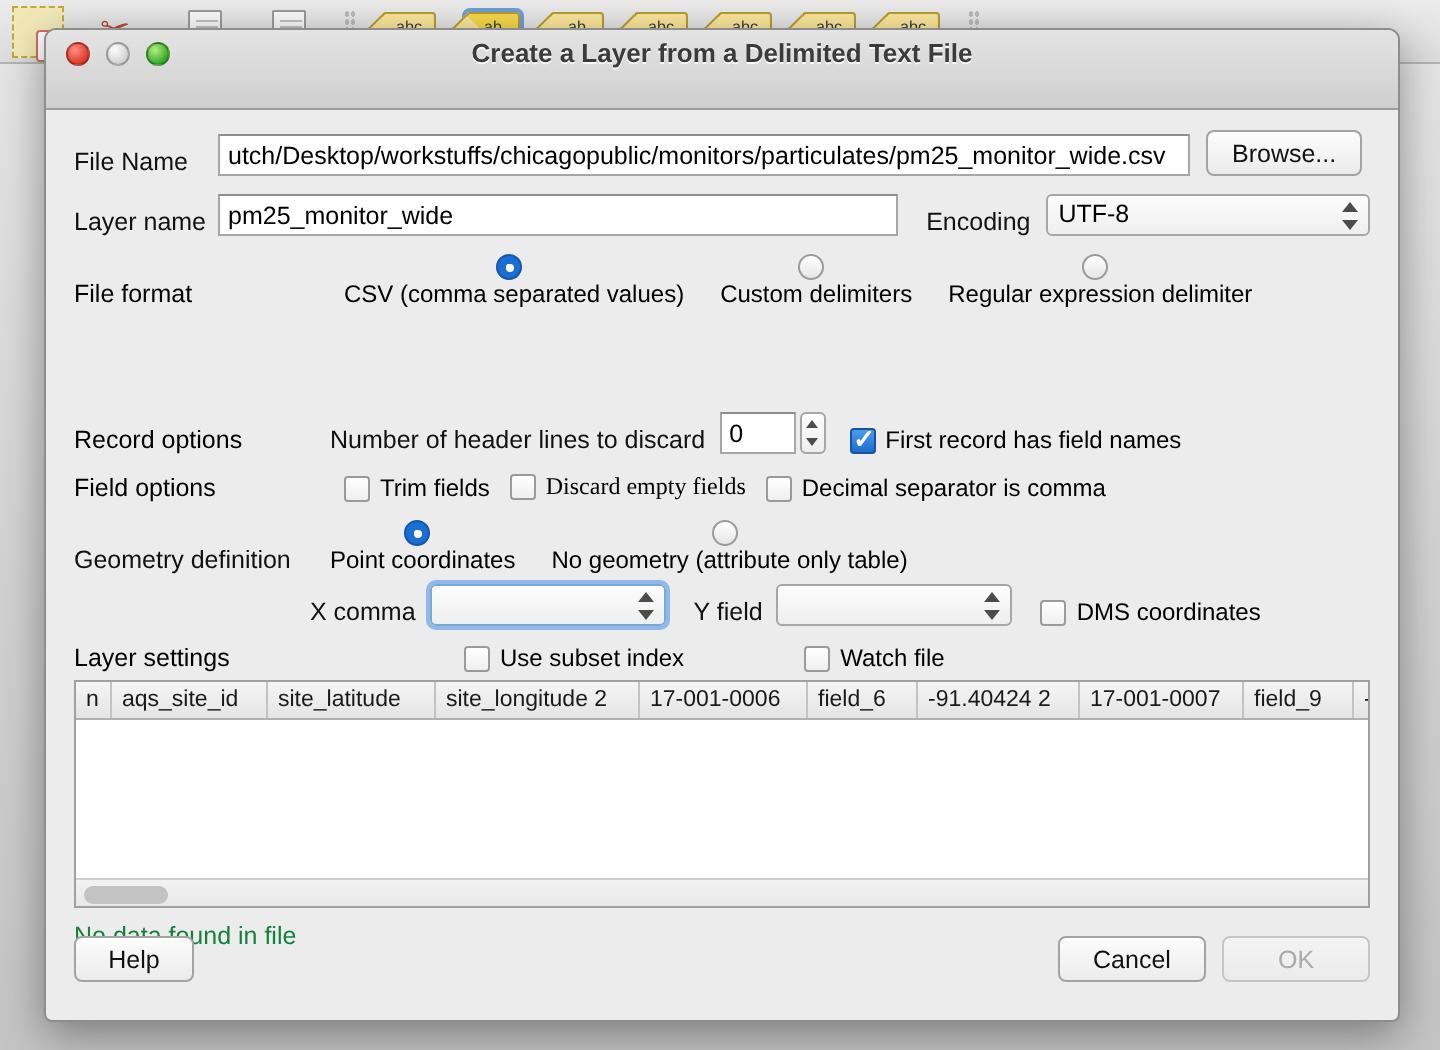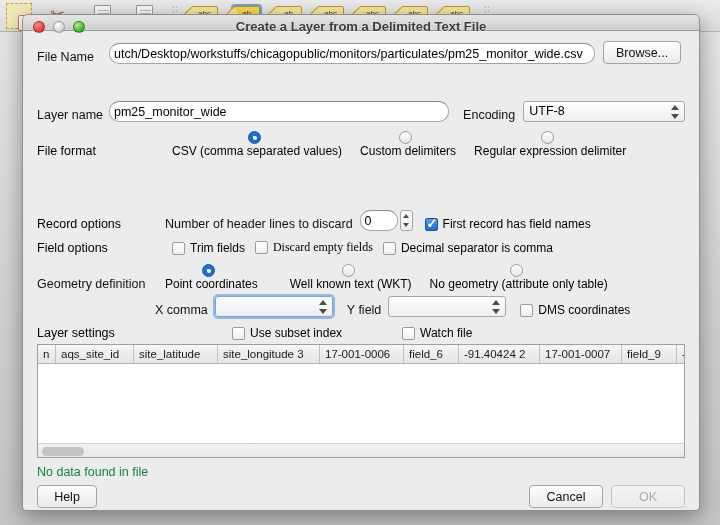--- a/index.html
+++ b/index.html
@@ -38,40 +38,40 @@
              background:#f3e9b8; border:1px dashed #c0a93f; }
   .corner-x { position:absolute; left:14px; top:12px; width:16px; height:16px; background:#fff;
              border:1px solid #cf6f63; border-radius:2px; color:#cf3b2a; font-size:12px;
              line-height:14px; text-align:center; font-weight:bold; }
   .scissors { position:absolute; left:4px; top:2px; font-size:18px; color:#b4493c; line-height:20px; }
 
   
   #dialog { position:absolute; left:22px; top:14px; width:678px; height:497px;
             background:#ececec; border:1px solid #8d8d8d; border-radius:6px 6px 4px 4px;
             box-shadow:0 6px 22px rgba(0,0,0,.38); overflow:hidden; }
-  #titlebar { height:16px; background:linear-gradient(180deg,#e4e4e4 0%,#cfcfcf 100%);
+  #titlebar { height:40px; background:linear-gradient(180deg,#e4e4e4 0%,#cfcfcf 100%);
             border-bottom:1px solid #9d9d9d; position:relative; }
   #title { text-align:center; line-height:24px; font-size:13px; font-weight:bold; color:#3b3b3b;
             text-shadow:0 1px 0 rgba(255,255,255,.8); }
   .light { position:absolute; top:6px; width:12px; height:12px; border-radius:50%;
             border:1px solid rgba(0,0,0,.28); }
   #btn-close { left:10px; background:radial-gradient(circle at 35% 30%,#ff8d80,#df3b2b 70%); }
   #btn-min   { left:30px; background:radial-gradient(circle at 35% 30%,#fdfdfd,#d2d2d2 70%); }
   #btn-max   { left:50px; background:radial-gradient(circle at 35% 30%,#b7ef7f,#37ac2c 70%); }
 
   #body { padding:10px 14px 0 14px; }
 
   .row { display:flex; align-items:flex-end; margin-bottom:9px; }
   .lbl { font-size:12.5px; color:#111; }
   .lbl-col { width:110px; flex:none; font-size:12.5px; }
 
   input[type=text] {
     font-family:"Liberation Sans", sans-serif; font-size:12.5px; color:#000;
     background:#fff; border:1px solid #a6a6a6; border-top-color:#8c8c8c;
-    height:21px; padding:1px 4px; outline:none; border-radius:10px;
+    height:21px; padding:1px 4px; outline:none; border-radius:0;
   }
   #file-name-input { width:486px; }
   #layer-name-input { width:348px; }
   #header-lines-input { width:38px; text-align:left; }
 
   .btn { font-family:"Liberation Sans", sans-serif; font-size:12.5px;
          background:linear-gradient(180deg,#fdfdfd 0%,#ebebeb 100%);
          border:1px solid #a3a3a3; border-radius:4px; height:23px; padding:0 12px;
          color:#111; cursor:default; }
   .btn-disabled { color:#aaa; background:linear-gradient(180deg,#f4f4f4,#ebebeb); border-color:#c6c6c6; }
@@ -120,21 +120,21 @@
   #table-head .th { font-size:11.5px; line-height:18px; color:#1a1a1a; padding:0 5px;
                 border-right:1px solid #c3c3c3; white-space:nowrap; overflow:hidden; flex:none; }
   #table-body { flex:1; background:#fff; }
   #hscroll { height:14px; flex:none; background:linear-gradient(180deg,#f2f2f2,#e8e8e8);
              border-top:1px solid #cfcfcf; position:relative; }
   #hscroll-thumb { position:absolute; left:4px; top:3px; width:42px; height:9px;
              background:#c3c3c3; border-radius:5px; }
 
   #status-text { margin-top:7px; font-size:12.5px; color:#15803d; }
 
-  #footer { position:absolute; left:0; right:0; bottom:2px; padding:0 14px;
+  #footer { position:absolute; left:0; right:0; bottom:19px; padding:0 14px;
             display:flex; }
   #footer .spacer { flex:1; }
   #cancel-button { margin-right:8px; min-width:74px; }
   #ok-button { min-width:74px; }
   #help-button { min-width:60px; }
 </style>
 </head>
 <body>
 
 <div id="app-bg">
@@ -199,21 +199,21 @@
     <div class="row">
       <span class="lbl" style="width:72px;flex:none;">File Name</span>
       <input type="text" id="file-name-input" value="utch/Desktop/workstuffs/chicagopublic/monitors/particulates/pm25_monitor_wide.csv" style="">
       <button class="btn" style="margin-left:8px;">Browse...</button>
     </div>
 
     <div class="row">
       <span class="lbl" style="width:72px;flex:none;">Layer name</span>
       <input type="text" id="layer-name-input" value="pm25_monitor_wide" style="">
       <span class="lbl" style="margin-left:14px;">Encoding</span>
-      <div class="combo" id="encoding-combo" style="margin-left:8px;margin-top:28px;">
+      <div class="combo" id="encoding-combo" style="margin-left:8px;">
         <span>UTF-8</span>
         <span class="stepper"></span>
       </div>
     </div>
 
     <div class="row" style="margin-top:4px;">
       <span class="lbl-col">File format</span>
       <div style="width:25px;flex:none;"></div>
       <div class="radio on">
         <span class="dot"></span>
@@ -257,24 +257,20 @@
         <span>Decimal separator is comma</span>
       </div>
     </div>
 
     <div class="row" style="margin-bottom:5px;">
       <span class="lbl" style="width:128px;flex:none;">Geometry definition</span>
       <div class="radio on">
         <span class="dot"></span>
         <span>Point coordinates</span>
       </div>
-      <div class="radio" style="margin-left:28px;">
-        <span class="dot"></span>
-        <span>Well known text (WKT)</span>
-      </div>
       <div class="radio" style="margin-left:14px;">
         <span class="dot"></span>
         <span>No geometry (attribute only table)</span>
       </div>
     </div>
 
     <div class="row">
       <div style="width:118px;flex:none;"></div>
       <span class="lbl">X comma</span>
       <div class="combo focus-ring" id="x-field-combo" style="margin-left:7px;">
@@ -303,21 +299,21 @@
         <span class="box"></span>
         <span>Watch file</span>
       </div>
     </div>
 
     <div id="table-wrap">
       <div id="table-head">
         <div class="th" style="width:18px;">n</div>
         <div class="th" style="width:78px;">aqs_site_id</div>
         <div class="th" style="width:84px;">site_latitude</div>
-        <div class="th" style="width:102px;">site_longitude 3</div>
+        <div class="th" style="width:102px;">site_longitude 2</div>
         <div class="th" style="width:84px;">17-001-0006</div>
         <div class="th" style="width:55px;">field_6</div>
         <div class="th" style="width:81px;">-91.40424 2</div>
         <div class="th" style="width:82px;">17-001-0007</div>
         <div class="th" style="width:55px;">field_9</div>
         <div class="th" style="width:30px;border-right:none;">-91.</div>
       </div>
       <div id="table-body"></div>
       <div id="hscroll">
         <div id="hscroll-thumb"></div>

